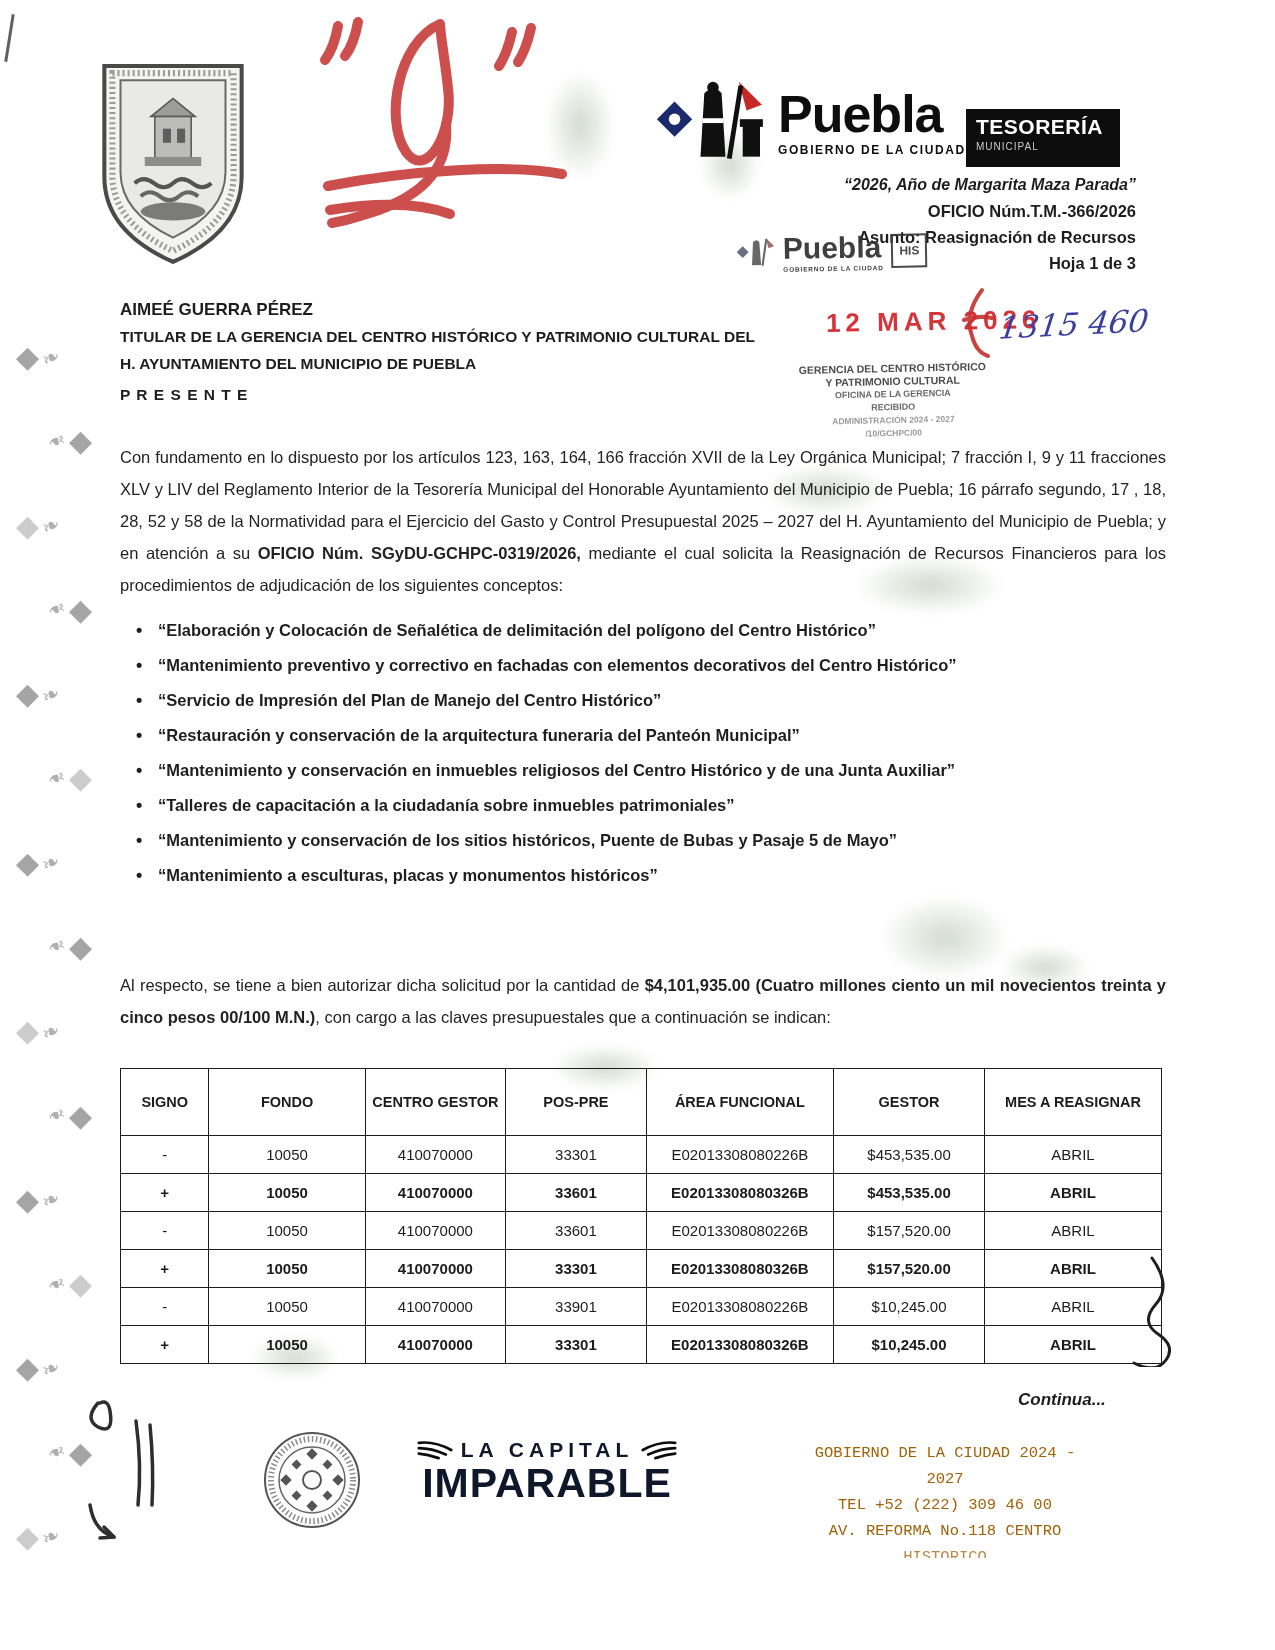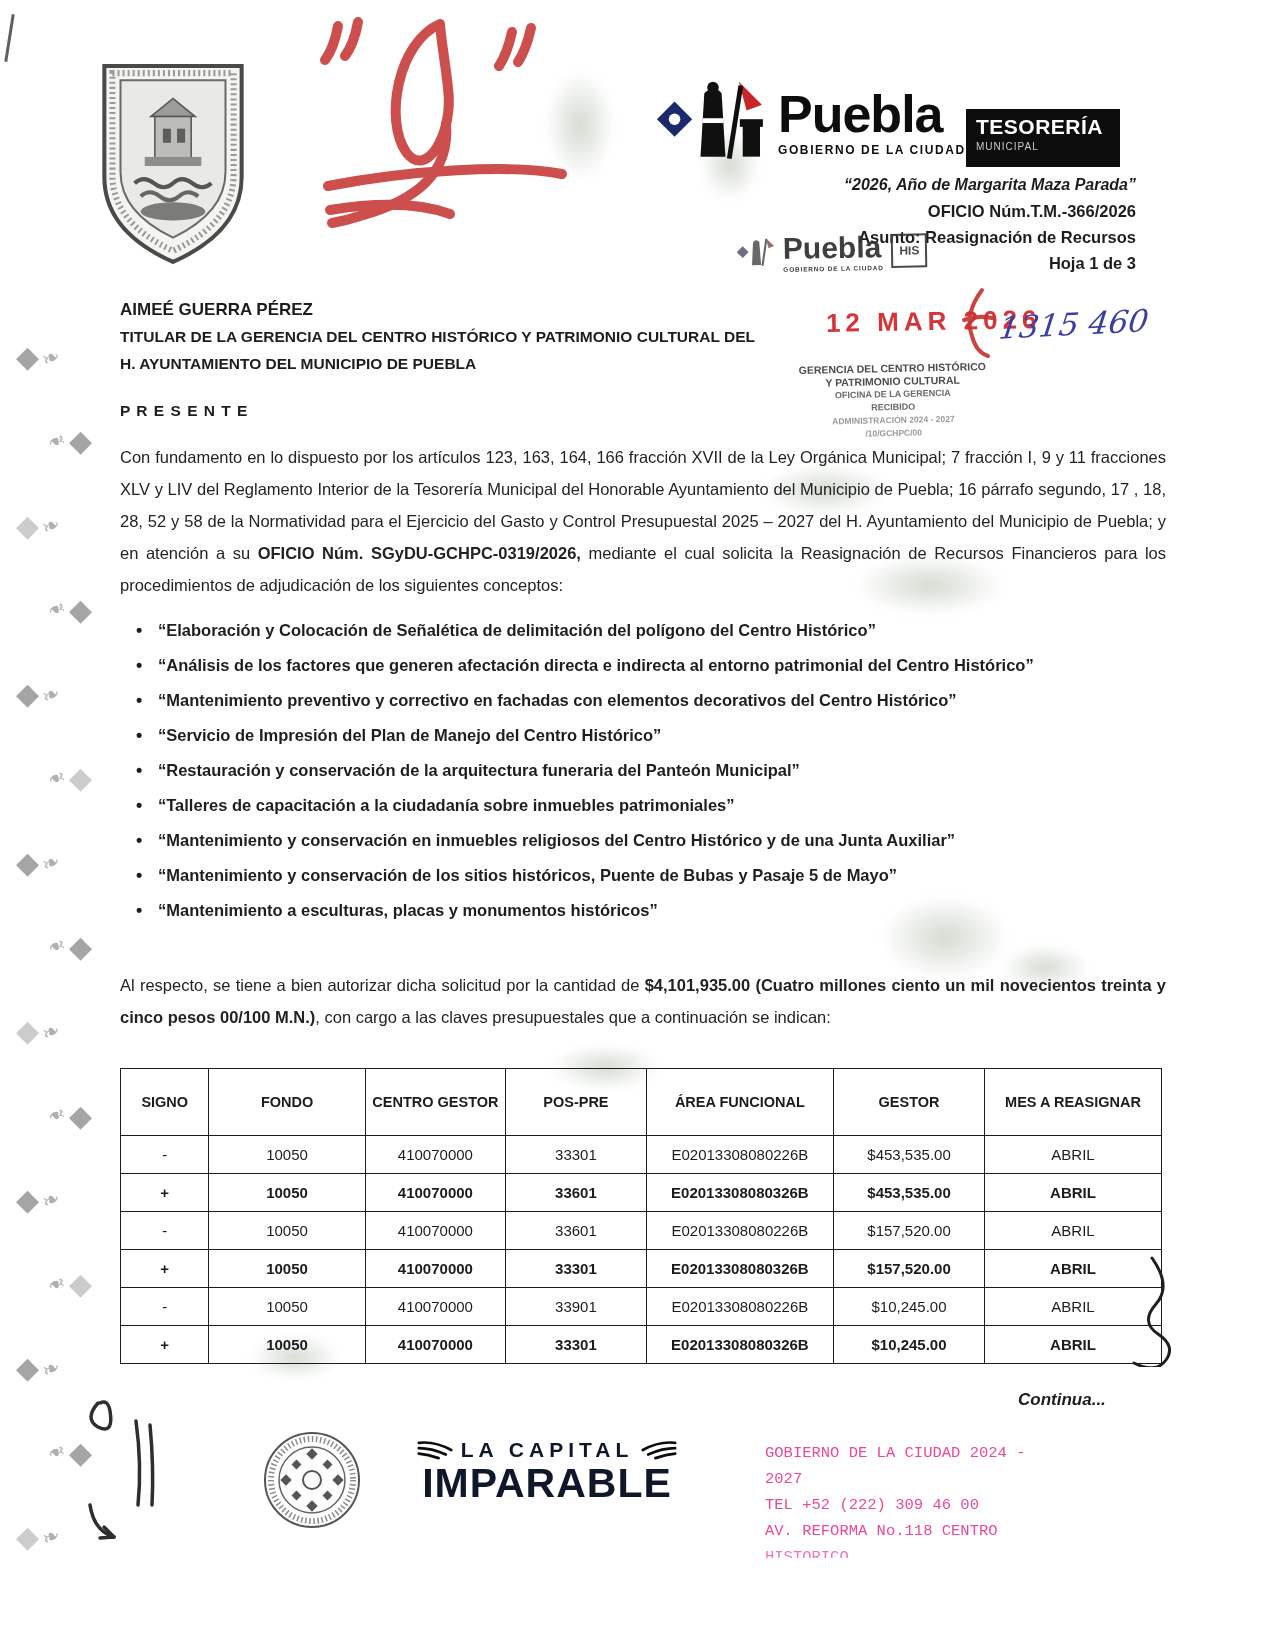--- a/index.html
+++ b/index.html
@@ -49,21 +49,21 @@
   .red-f{position:absolute;left:956px;top:284px;}
   .stamp-text{position:absolute;left:768px;top:362px;width:250px;text-align:center;
         color:#4d4d4d;font-weight:700;line-height:13px;transform:rotate(-1.2deg);}
   .stamp-text .s{font-size:10.5px;}
   .stamp-text .s-small{font-size:9px;color:#6a6a6a;}
   .stamp-text .s-faint{font-size:8.5px;color:#9a9a9a;}
   
   .addressee{position:absolute;left:120px;top:296px;width:720px;line-height:27px;}
   .addressee .nm{font-weight:800;font-size:17px;}
   .addressee .ln{font-size:15.5px;font-weight:600;}
-  .addressee .pr{font-size:15.5px;font-weight:700;letter-spacing:1px;margin-top:20px;}
+  .addressee .pr{font-size:15.5px;font-weight:700;letter-spacing:1px;margin-top:4px;}
   
   .para{position:absolute;left:120px;width:1046px;font-size:16.5px;line-height:32px;
         text-align:justify;color:#232323;}
   .p1{top:424px;}
   .p2{top:952px;}
   .bold{font-weight:800;}
   .bullets{position:absolute;left:132px;top:616px;width:1030px;margin:0;padding:0;list-style:none;}
   .bullets li{position:relative;padding-left:26px;font-weight:800;font-size:16.5px;
         line-height:29px;margin-bottom:6px;color:#1e1e1e;text-align:justify;}
   .bullets li::before{content:"•";position:absolute;left:4px;top:0;font-size:18px;}
@@ -76,21 +76,21 @@
   tr.plus td{font-weight:800;}
   
   .continua{position:absolute;left:1018px;top:1390px;font-weight:800;font-style:italic;font-size:17px;}
   .seal{position:absolute;left:262px;top:1430px;}
   .capital{position:absolute;left:392px;top:1438px;width:310px;text-align:center;color:#0f172a;}
   .capital .row1{display:flex;align-items:center;justify-content:center;gap:8px;}
   .capital .cap1{font-size:21px;font-weight:800;letter-spacing:5px;}
   .capital .cap2{font-size:41px;font-weight:700;letter-spacing:1px;line-height:1.05;}
   .wing.flip{transform:scaleX(-1);}
   .gov{position:absolute;left:765px;top:1440px;width:360px;
-        font-family:"Liberation Mono",monospace;font-size:15.5px;line-height:26px;color:#ec4899;}
+        font-family:"Liberation Mono",monospace;font-size:15.5px;line-height:26px;color:#a16207;text-align:center;}
   .gov .cut{opacity:.75;height:14px;overflow:hidden;}
   .hand{position:absolute;}
 </style>
 </head>
 <body>
 
 <div class="page">
 
   <div class="scan-mark"></div>
   <div class="bleed" style="left:545px;top:70px;width:70px;height:110px;"></div>
@@ -261,26 +261,25 @@
     <div class="nm">AIMEÉ GUERRA PÉREZ</div>
     <div class="ln">TITULAR DE LA GERENCIA DEL CENTRO HISTÓRICO Y PATRIMONIO CULTURAL DEL</div>
     <div class="ln">H. AYUNTAMIENTO DEL MUNICIPIO DE PUEBLA</div>
     <div class="pr">P R E S E N T E</div>
   </div>
 
   <p class="para p1"><span>Con fundamento en lo dispuesto por los artículos 123, 163, 164, 166 fracción XVII de la Ley Orgánica Municipal; 7 fracción I, 9 y 11 fracciones XLV y LIV del Reglamento Interior de la Tesorería Municipal del Honorable Ayuntamiento del Municipio de Puebla; 16 párrafo segundo, 17 , 18, 28, 52 y 58  de la Normatividad para el Ejercicio del Gasto y Control Presupuestal 2025 – 2027 del H. Ayuntamiento del Municipio de Puebla; y en atención a su </span><span class="bold">OFICIO Núm. SGyDU-GCHPC-0319/2026,</span><span> mediante el cual solicita la Reasignación de Recursos Financieros para los procedimientos de adjudicación de los siguientes conceptos:</span></p>
 
   <ul class="bullets">
     <li>“Elaboración y Colocación de Señalética de delimitación del polígono del Centro Histórico”</li>
-    <li>“Análisis de los factores que generen afectación directa e indirecta al entorno patrimonial del Centro Histórico”</li>
     <li>“Mantenimiento preventivo y correctivo en fachadas con elementos decorativos del Centro Histórico”</li>
     <li>“Servicio de Impresión del Plan de Manejo del Centro Histórico”</li>
     <li>“Restauración y conservación de la arquitectura funeraria del Panteón Municipal”</li>
+    <li>“Mantenimiento y conservación en inmuebles religiosos del Centro Histórico y de una Junta Auxiliar”</li>
     <li>“Talleres de capacitación a la ciudadanía sobre inmuebles patrimoniales”</li>
-    <li>“Mantenimiento y conservación en inmuebles religiosos del Centro Histórico y de una Junta Auxiliar”</li>
     <li>“Mantenimiento y conservación de los sitios históricos, Puente de Bubas y Pasaje 5 de Mayo”</li>
     <li>“Mantenimiento a esculturas, placas y monumentos históricos”</li>
   </ul>
 
   <p class="para p2"><span>Al respecto, se tiene a bien autorizar dicha solicitud por la cantidad de </span><span class="bold">$4,101,935.00 (Cuatro millones ciento un mil novecientos treinta y cinco pesos 00/100 M.N.)</span><span>, con cargo a las claves presupuestales que a continuación se indican:</span></p>
 
   <table class="sign-table">
     <colgroup>
       <col style="width:8.5%">
         <col style="width:15%">

